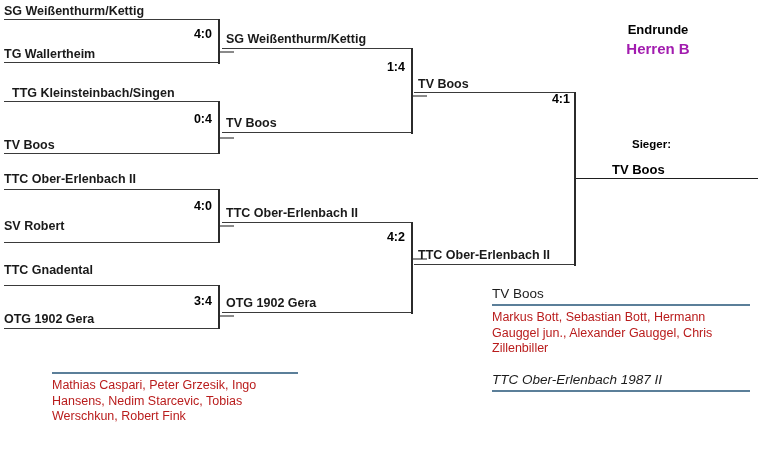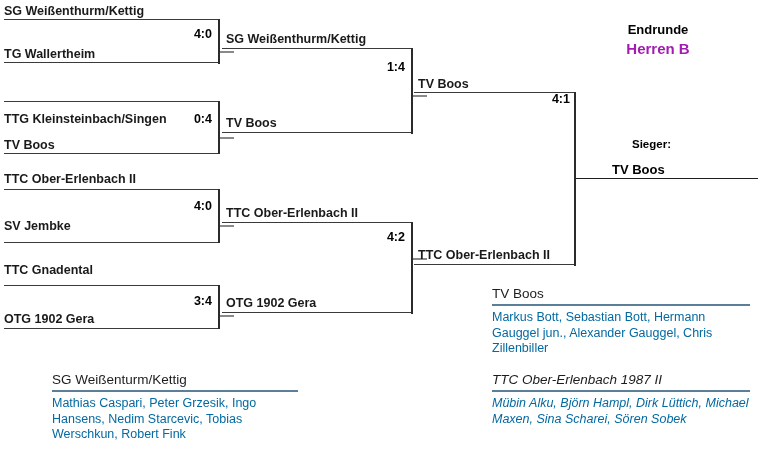--- a/index.html
+++ b/index.html
@@ -92,53 +92,53 @@
     white-space: nowrap;
     padding-bottom: 3px;
   }
   .roster-rule {
     height: 2px;
     background: #5b7f99;
     width: 100%;
   }
   .roster-players {
     font-size: 12.5px;
-    color: #0369a1;
+    color: #b91c1c;
     line-height: 15.5px;
     padding-top: 4px;
   }
 </style>
 </head>
 <body>
 
 <div id="root">
 
   <div class="abs title-sub" style="left:588px; top:22px; width:140px;">Endrunde</div>
   <div class="abs title-main" style="left:588px; top:40px; width:140px;">Herren B</div>
 
   <div class="abs team" style="left:4px; top:4px;">SG Weißenthurm/Kettig</div>
   <div class="abs hline" style="left:4px; top:19px; width:216px;"></div>
   <div class="abs score" style="left:150px; top:27px; width:62px;">4:0</div>
   <div class="abs team" style="left:4px; top:47px;text-align:center;">TG Wallertheim</div>
   <div class="abs hline" style="left:4px; top:62px; width:216px;"></div>
   <div class="abs vline" style="left:218px; top:19px; height:45px;"></div>
   <div class="abs connector" style="left:220px; top:51px; width:14px;"></div>
 
-  <div class="abs team" style="left:4px; top:86px;margin-top:26px;">TTG Kleinsteinbach/Singen</div>
+  <div class="abs team" style="left:12px; top:86px;">TTG Kleinsteinbach/Singen</div>
   <div class="abs hline" style="left:4px; top:101px; width:216px;"></div>
   <div class="abs score" style="left:150px; top:112px; width:62px;">0:4</div>
   <div class="abs team" style="left:4px; top:138px;">TV Boos</div>
   <div class="abs hline" style="left:4px; top:153px; width:216px;"></div>
   <div class="abs vline" style="left:218px; top:101px; height:53px;"></div>
   <div class="abs connector" style="left:220px; top:137px; width:14px;"></div>
 
   <div class="abs team" style="left:4px; top:172px;">TTC Ober-Erlenbach II</div>
   <div class="abs hline" style="left:4px; top:189px; width:216px;"></div>
   <div class="abs score" style="left:150px; top:199px; width:62px;">4:0</div>
-  <div class="abs team" style="left:4px; top:219px;">SV Jembke</div>
+  <div class="abs team" style="left:4px; top:219px;">SV Robert</div>
   <div class="abs hline" style="left:4px; top:242px; width:216px;"></div>
   <div class="abs vline" style="left:218px; top:189px; height:54px;"></div>
   <div class="abs connector" style="left:220px; top:225px; width:14px;"></div>
 
   <div class="abs team" style="left:4px; top:263px;">TTC Gnadental</div>
   <div class="abs hline" style="left:4px; top:285px; width:216px;"></div>
   <div class="abs score" style="left:150px; top:294px; width:62px;">3:4</div>
   <div class="abs team" style="left:4px; top:312px;">OTG 1902 Gera</div>
   <div class="abs hline" style="left:4px; top:328px; width:216px;"></div>
   <div class="abs vline" style="left:218px; top:285px; height:44px;"></div>
@@ -165,30 +165,28 @@
   <div class="abs score" style="left:500px; top:92px; width:70px;">4:1</div>
   <div class="abs team" style="left:418px; top:248px;">TTC Ober-Erlenbach II</div>
   <div class="abs hline" style="left:414px; top:264px; width:162px;"></div>
   <div class="abs vline" style="left:574px; top:92px; height:174px;"></div>
 
   <div class="abs sieger-label" style="left:624px; top:138px;">Sieger:</div>
   <div class="abs sieger-name" style="left:612px; top:162px;">TV Boos</div>
   <div class="abs winner-line" style="left:576px; top:178px; width:182px;"></div>
 
   <div class="roster" style="left:52px; top:372px; width:246px;">
-    <div class="roster-title">SG Weißenturm/Kettig</div>
     <div class="roster-rule"></div>
     <div class="roster-players">Mathias Caspari, Peter Grzesik, Ingo Hansens, Nedim Starcevic, Tobias Werschkun, Robert Fink</div>
   </div>
 
   <div class="roster" style="left:492px; top:286px; width:258px;">
     <div class="roster-title">TV Boos</div>
     <div class="roster-rule"></div>
     <div class="roster-players">Markus Bott, Sebastian Bott, Hermann Gauggel jun., Alexander Gauggel, Chris Zillenbiller</div>
   </div>
 
   <div class="roster" style="left:492px; top:372px; width:258px;font-style:italic;">
     <div class="roster-title">TTC Ober-Erlenbach 1987 II</div>
     <div class="roster-rule"></div>
-    <div class="roster-players">Mübin Alku, Björn Hampl, Dirk Lüttich, Michael Maxen, Sina Scharei, Sören Sobek</div>
   </div>
 
 </div>
 
 </body></html>

